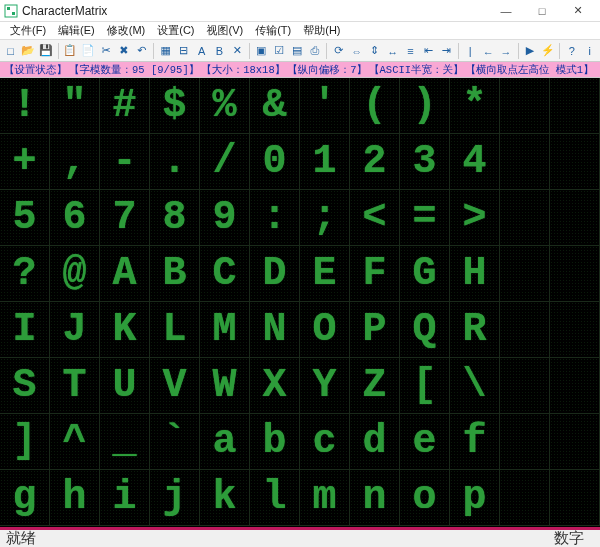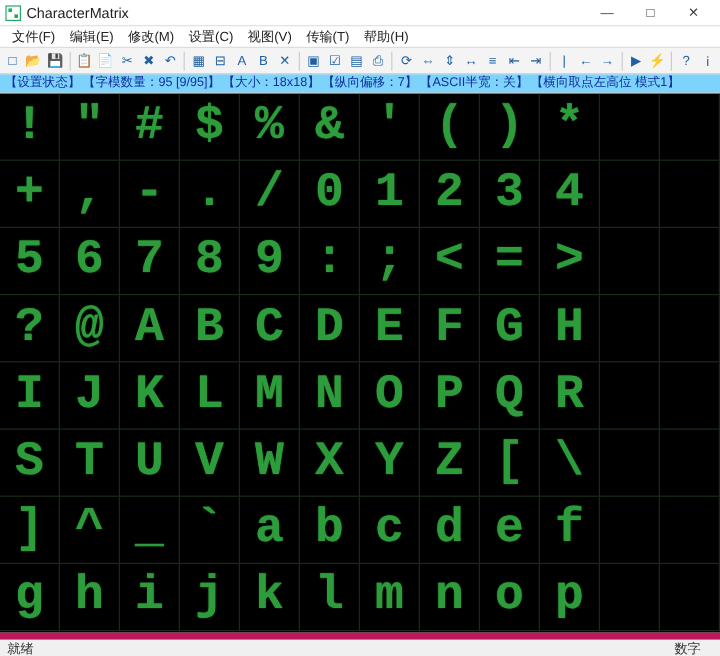--- a/index.html
+++ b/index.html
@@ -8,27 +8,27 @@
 .titlebar .icon { width: 14px; height: 14px; margin-right: 4px; display: inline-flex; align-items: center; justify-content: center; }
 .titlebar .title { flex: 1; font-size: 12px; color: #222; }
 .winbtns { display: flex; }
 .winbtn { width: 36px; height: 22px; display: flex; align-items: center; justify-content: center; font-size: 11px; color: #444; }
 .menubar { height: 18px; background: #fff; display: flex; align-items: center; padding: 0 4px; border-bottom: 1px solid #ddd; }
 .menuitem { padding: 0 6px; font-size: 11px; color: #222; }
 .toolbar { height: 22px; background: #f4f4f4; display: flex; align-items: center; padding: 0 2px; border-bottom: 1px solid #ccc; gap: 1px; }
 .tbtn { width: 18px; height: 18px; display: flex; align-items: center; justify-content: center; font-size: 11px; color: #333; border: 1px solid transparent; }
 .tbtn.en { color: #2060a0; }
 .tsep { width: 1px; height: 16px; background: #ccc; margin: 0 2px; }
-.infobar { height: 16px; background: #7dd3fc; display: flex; align-items: flex-start; padding: 0 4px; font-size: 10.5px; color: #1030a0; border-bottom: 1px solid #ccc; overflow: hidden; white-space: nowrap; }
+.infobar { height: 16px; background: #f9a8d4; display: flex; align-items: flex-end; padding: 0 4px; font-size: 10.5px; color: #1030a0; border-bottom: 1px solid #ccc; overflow: hidden; white-space: nowrap; font-family: Liberation Mono, monospace; }
 .infobar span { margin-right: 2px; }
 .canvas { position: relative; width: 600px; height: 449px; background: #000; overflow: hidden; }
 .grid { position: absolute; inset: 0; }
 .cell { position: absolute; border-right: 1px solid #1a2a1a; border-bottom: 1px solid #1a2a1a; background-image: radial-gradient(#0a1a0a 0.5px, transparent 0.5px); background-size: 3px 3px; }
 .glyph { position: absolute; inset: 0; display: flex; align-items: center; justify-content: center; color: #2d9c3a; font-family: "Courier New", monospace; text-shadow: 0 0 1px #2d9c3a; font-weight: bold; }
-.statusbar { height: 20px; background: #f0f0f0; display: flex; align-items: center; padding: 0 6px; border-top: 6px solid #be185d; font-size: 11px; color: #333; }
+.statusbar { height: 20px; background: #f0f0f0; display: flex; align-items: center; padding: 0 6px; border-top: 3px solid #be185d; font-size: 15px; color: #333; }
 .statusbar .sp { flex: 1; }
 </style>
 </head>
 <body>
 
 <div class="titlebar">
   <span class="icon">
     <svg width="14" height="14" viewBox="0 0 14 14">
         <rect x="1" y="1" width="12" height="12" fill="none" stroke="#2a6" stroke-width="1"></rect>
         <rect x="3" y="3" width="3" height="3" fill="#2a6"></rect>

